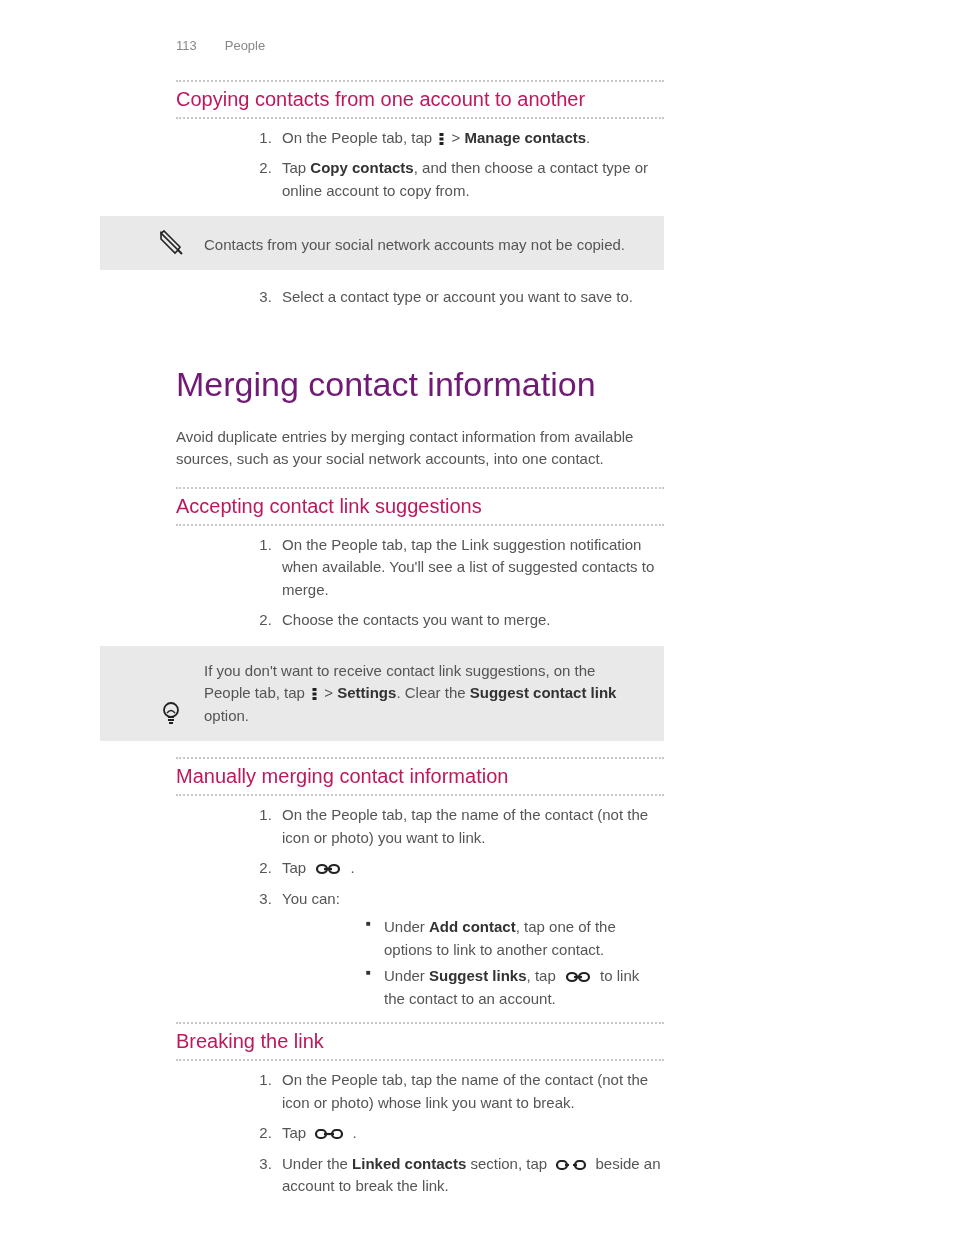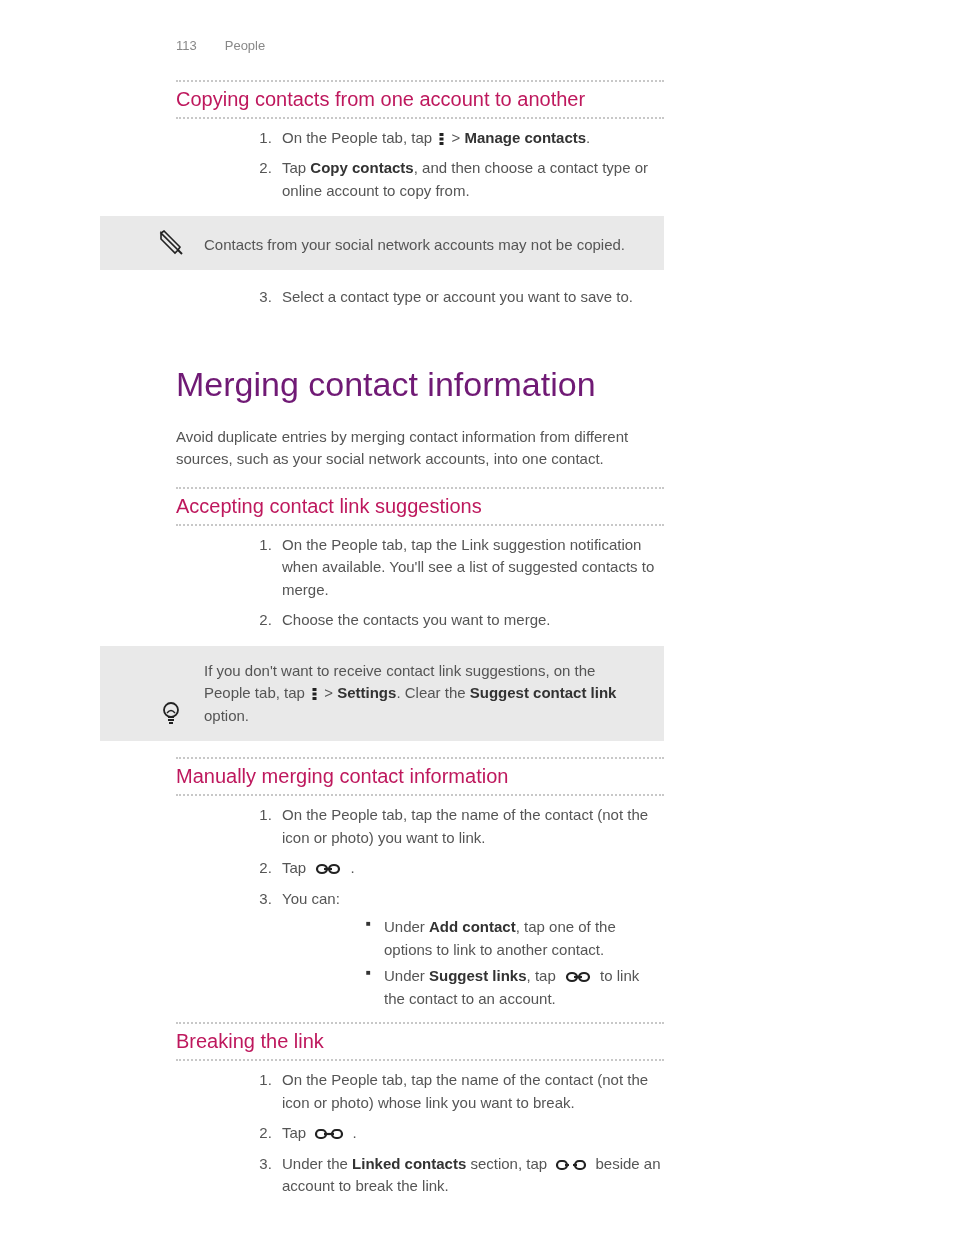--- a/index.html
+++ b/index.html
@@ -152,21 +152,21 @@
         </svg>
     </span>
     <span class="note-text">Contacts from your social network accounts may not be copied.</span>
   </div>
 
   <ol class="steps" start="3">
     <li>Select a contact type or account you want to save to.</li>
   </ol>
 
   <h1 class="green">Merging contact information</h1>
-  <p class="body-text">Avoid duplicate entries by merging contact information from different sources, such as your social network accounts, into one contact.</p>
+  <p class="body-text">Avoid duplicate entries by merging contact information from available sources, such as your social network accounts, into one contact.</p>
 
   <hr class="dotted-rule">
   <h2 class="green underlined">Accepting contact link suggestions</h2>
 
   <ol class="steps">
     <li>On the People tab, tap the Link suggestion notification when available. You'll see a list of suggested contacts to merge.</li>
     <li>Choose the contacts you want to merge.</li>
   </ol>
 
   <div class="note-box">

